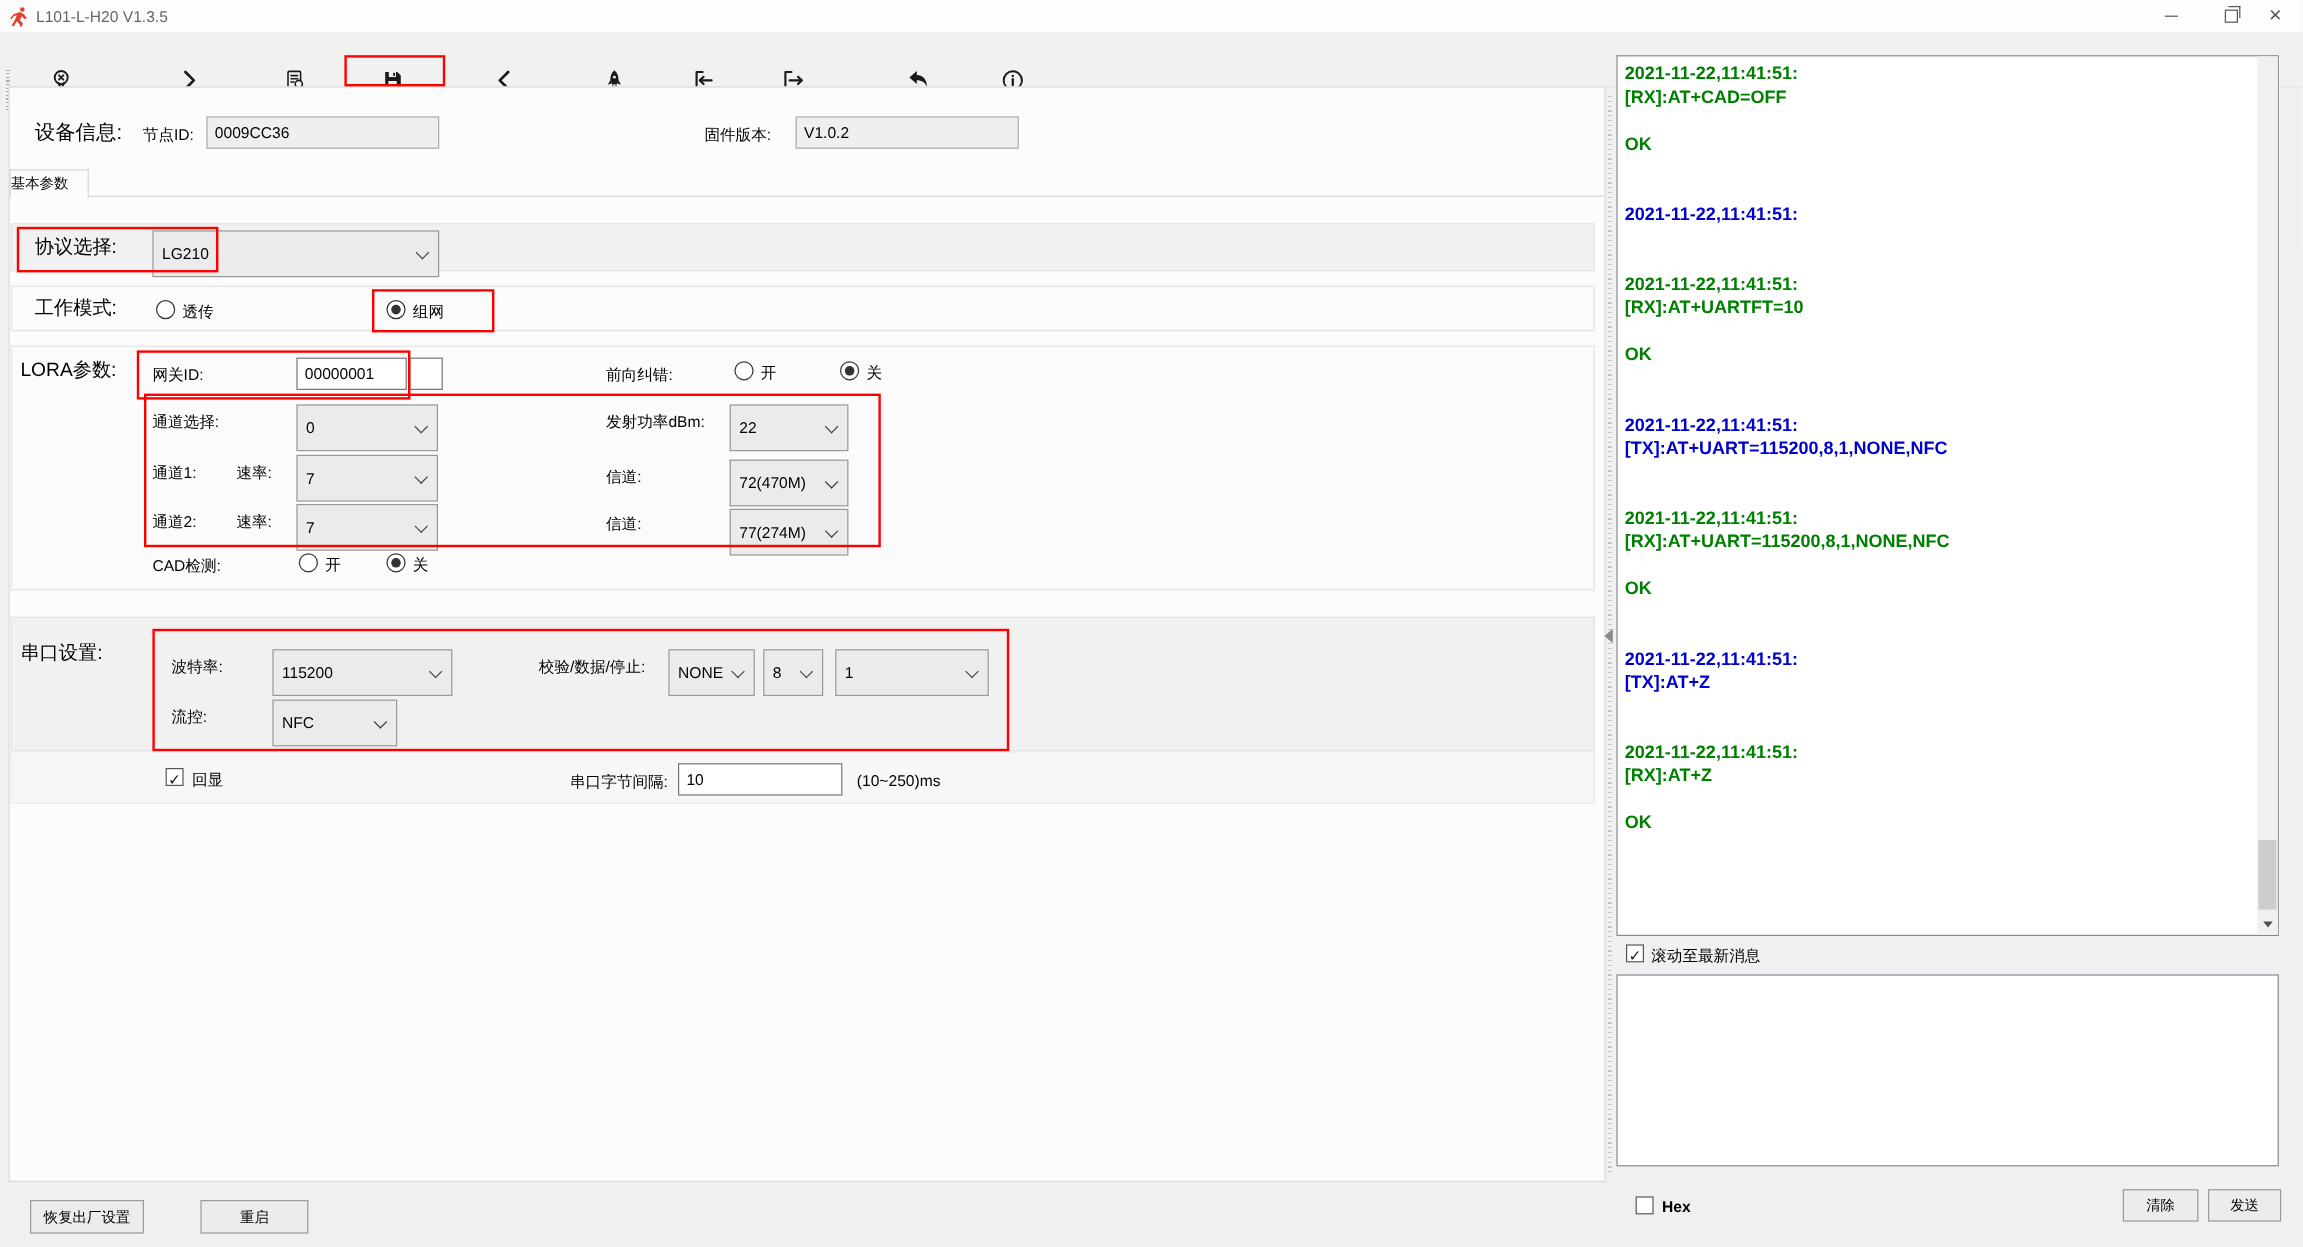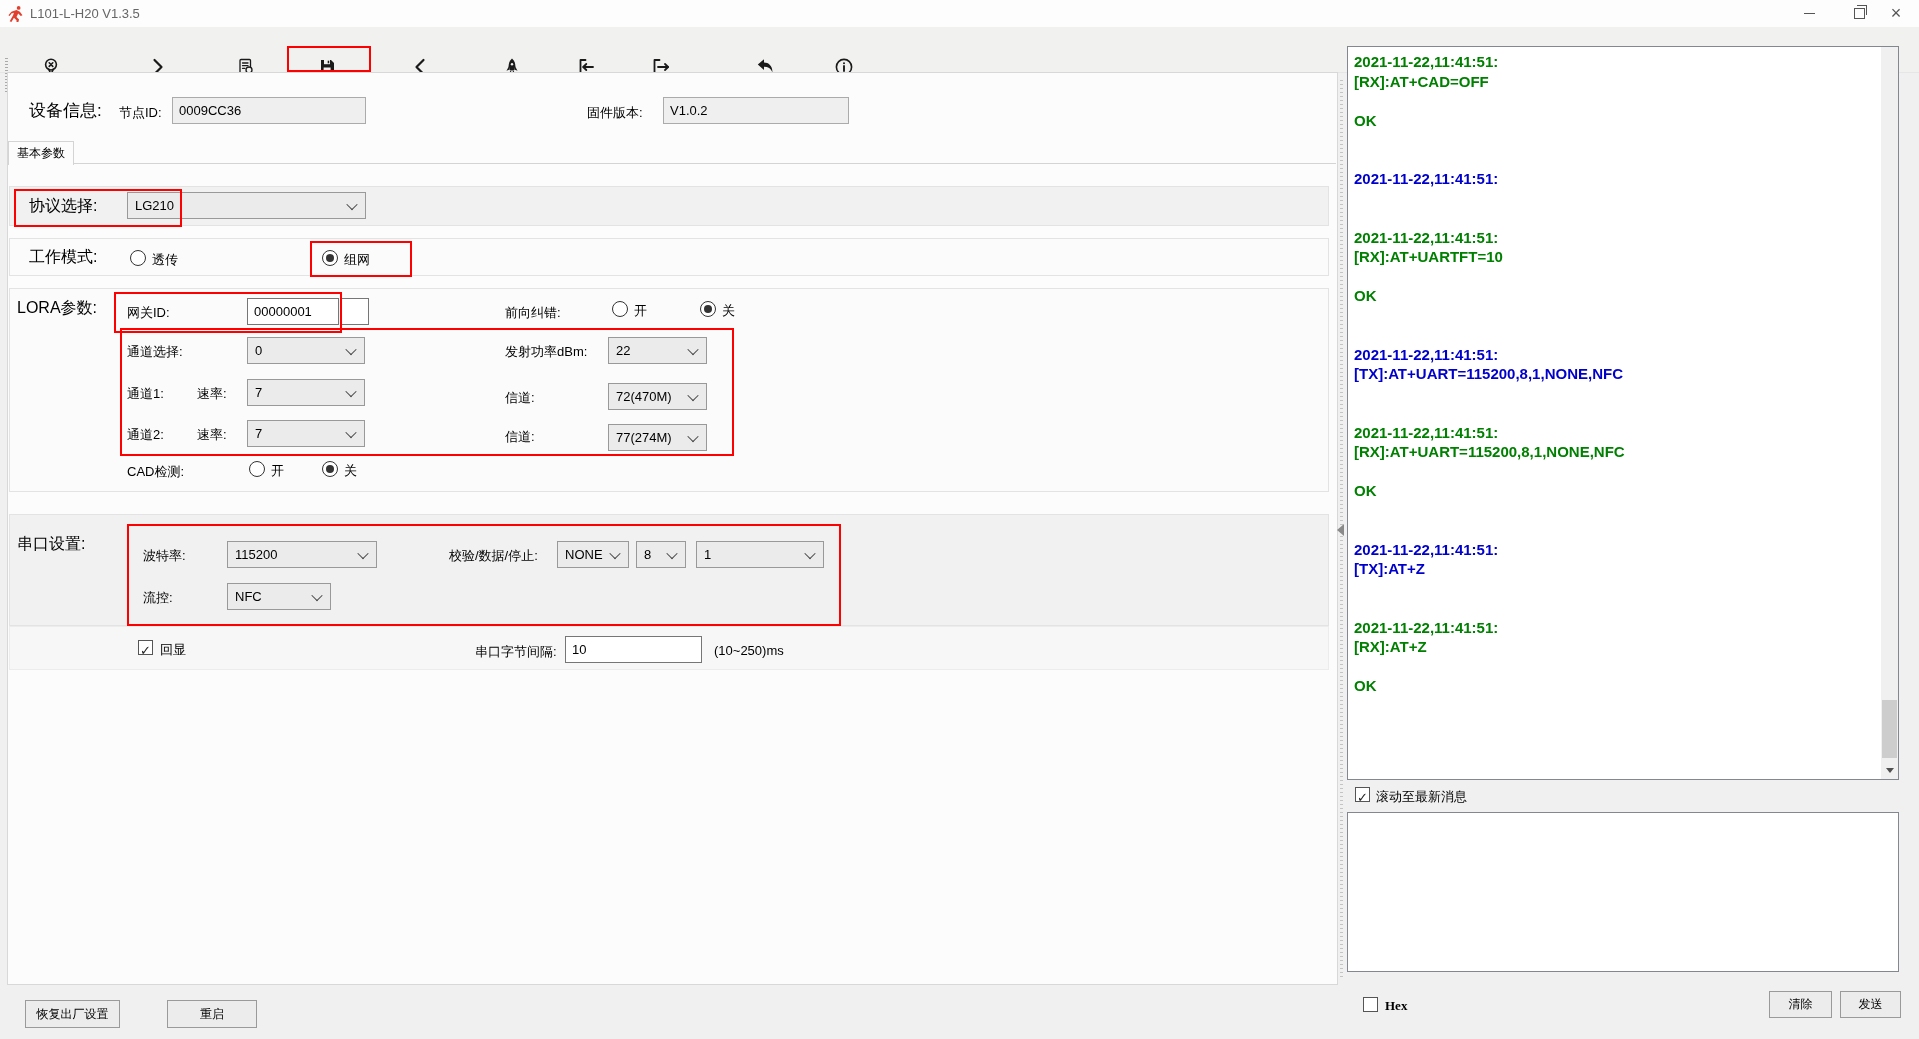--- a/index.html
+++ b/index.html
@@ -22,48 +22,48 @@
   .titem{position:absolute;top:29px;text-align:center;font-size:15px;color:#111;white-space:nowrap;cursor:default}
   .titem .ic{height:21px;display:flex;justify-content:center;align-items:center;margin-bottom:1px}
   .caret{position:absolute;width:0;height:0;border-left:4px solid transparent;border-right:4px solid transparent;border-top:5px solid #222}
   svg.tico{stroke:#1a1a1a;stroke-width:1.6;fill:none;stroke-linecap:round;stroke-linejoin:round}
   
   .panel{position:absolute;left:7px;top:72px;width:1331px;height:913px;background:#fcfcfc;border:1px solid #d8d8d8;box-sizing:border-box}
   .hdr{position:absolute;font-weight:normal;font-size:16px;white-space:nowrap}
   .lbl{position:absolute;font-size:13px;white-space:nowrap}
   .ti{position:absolute;height:27px;background:#fff;border:1px solid #767676;box-sizing:border-box;font-size:13px;padding:0 6px;display:flex;align-items:center;white-space:nowrap}
   .ti.ro{background:#efefef;border-color:#ababab}
-  .combo{position:absolute;height:27px;background:#ebebeb;border:1px solid #999;box-sizing:border-box;font-size:13px;display:flex;align-items:center;padding-left:7px;white-space:nowrap}
+  .combo{position:absolute;height:39px;background:#ebebeb;border:1px solid #999;box-sizing:border-box;font-size:13px;display:flex;align-items:center;padding-left:7px;white-space:nowrap}
   .combo .cv{flex:1}
   .combo .car{width:7px;height:7px;border-left:1.5px solid #444;border-bottom:1.5px solid #444;transform:rotate(-45deg) translate(1px,-1px);margin-right:9px;flex:none}
   .radio{position:absolute;width:16px;height:16px;border:1px solid #333;border-radius:50%;background:#fff;box-sizing:border-box}
   .radio.sel::after{content:"";position:absolute;left:3px;top:3px;width:8px;height:8px;background:#333;border-radius:50%}
   .cb{position:absolute;width:15px;height:15px;border:1px solid #555;background:#fff;box-sizing:border-box;text-align:center}
   .cb.on::before{content:"✓";font-size:13px;line-height:13px;font-weight:bold;color:#222}
   .band{position:absolute;left:9px;width:1320px;border:1px solid #e3e3e3;box-sizing:border-box}
   .tab{position:absolute;left:8px;top:141px;width:64px;height:23px;background:#fcfcfc;border:1px solid #d4d4d4;border-bottom:none;z-index:3;
-       display:flex;align-items:center;justify-content:center;font-size:12px}
+       display:flex;align-items:center;justify-content:flex-start;font-size:12px}
   .tabline{position:absolute;left:8px;top:163px;width:1328px;height:1px;background:#d4d4d4;z-index:2}
   .btn{position:absolute;background:#ececec;border:1px solid #9a9a9a;box-sizing:border-box;font-size:12px;display:flex;align-items:center;justify-content:center;white-space:nowrap;cursor:default}
   .redbox{position:absolute;border:2px solid var(--hl);pointer-events:none;z-index:40}
   
   .splitter{position:absolute;left:1340px;top:80px;width:3px;height:897px;
             background:repeating-linear-gradient(to bottom,#c4c4c4 0 1px,transparent 1px 4px)}
   .split-arrow{position:absolute;left:1337px;top:524px;width:0;height:0;border-top:6px solid transparent;border-bottom:6px solid transparent;border-right:7px solid #8a8a8a}
   .logbox{position:absolute;left:1347px;top:46px;width:552px;height:734px;background:#fff;border:1px solid #828790;box-sizing:border-box}
   .logview{position:absolute;left:1354px;top:52px;width:510px;height:722px;overflow:hidden}
   .log-line{white-space:pre;font-weight:bold;font-size:15px;line-height:19.5px}
   .log-line.g{color:var(--rx)}
   .log-line.b{color:var(--tx)}
   .sb-track{position:absolute;left:1881px;top:47px;width:17px;height:732px;background:#f0f0f0}
   .sb-thumb{position:absolute;left:1882px;top:700px;width:15px;height:58px;background:#cdcdcd}
   .sb-down{position:absolute;left:1881px;top:762px;width:17px;height:17px;background:#f0f0f0;display:flex;align-items:center;justify-content:center}
   .sb-down::before{content:"";width:0;height:0;border-left:4px solid transparent;border-right:4px solid transparent;border-top:5px solid #505050}
   .sendbox{position:absolute;left:1347px;top:812px;width:552px;height:160px;background:#fff;border:1px solid #828790;box-sizing:border-box;font-size:13px;padding:4px}
-  .hexlbl{font-family:Liberation Serif, serif;font-weight:bold;font-size:13px}
+  .hexlbl{font-family:Liberation Sans, sans-serif;font-weight:bold;font-size:13px}
 </style>
 </head>
 <body style="--rx: #008000; --tx: #0000CC; --hl: #FF0000;">
 
 <div class="titlebar">
   <svg class="abs" style="left:8px;top:5px" width="17" height="17" viewBox="0 0 20 20">
     <circle cx="12.5" cy="3.5" r="2.2" fill="#E2402F"></circle>
     <path d="M4 8l6-2 4 2 3 4-2 1-3-3-2 4 3 3-1 4-2 1 0-4-3-3-3 5-2-1 4-7 1-3-3 1-2 3-1.5-1z" fill="#E2402F"></path>
   </svg>
   <span class="title-text">L101-L-H20 V1.3.5</span>

